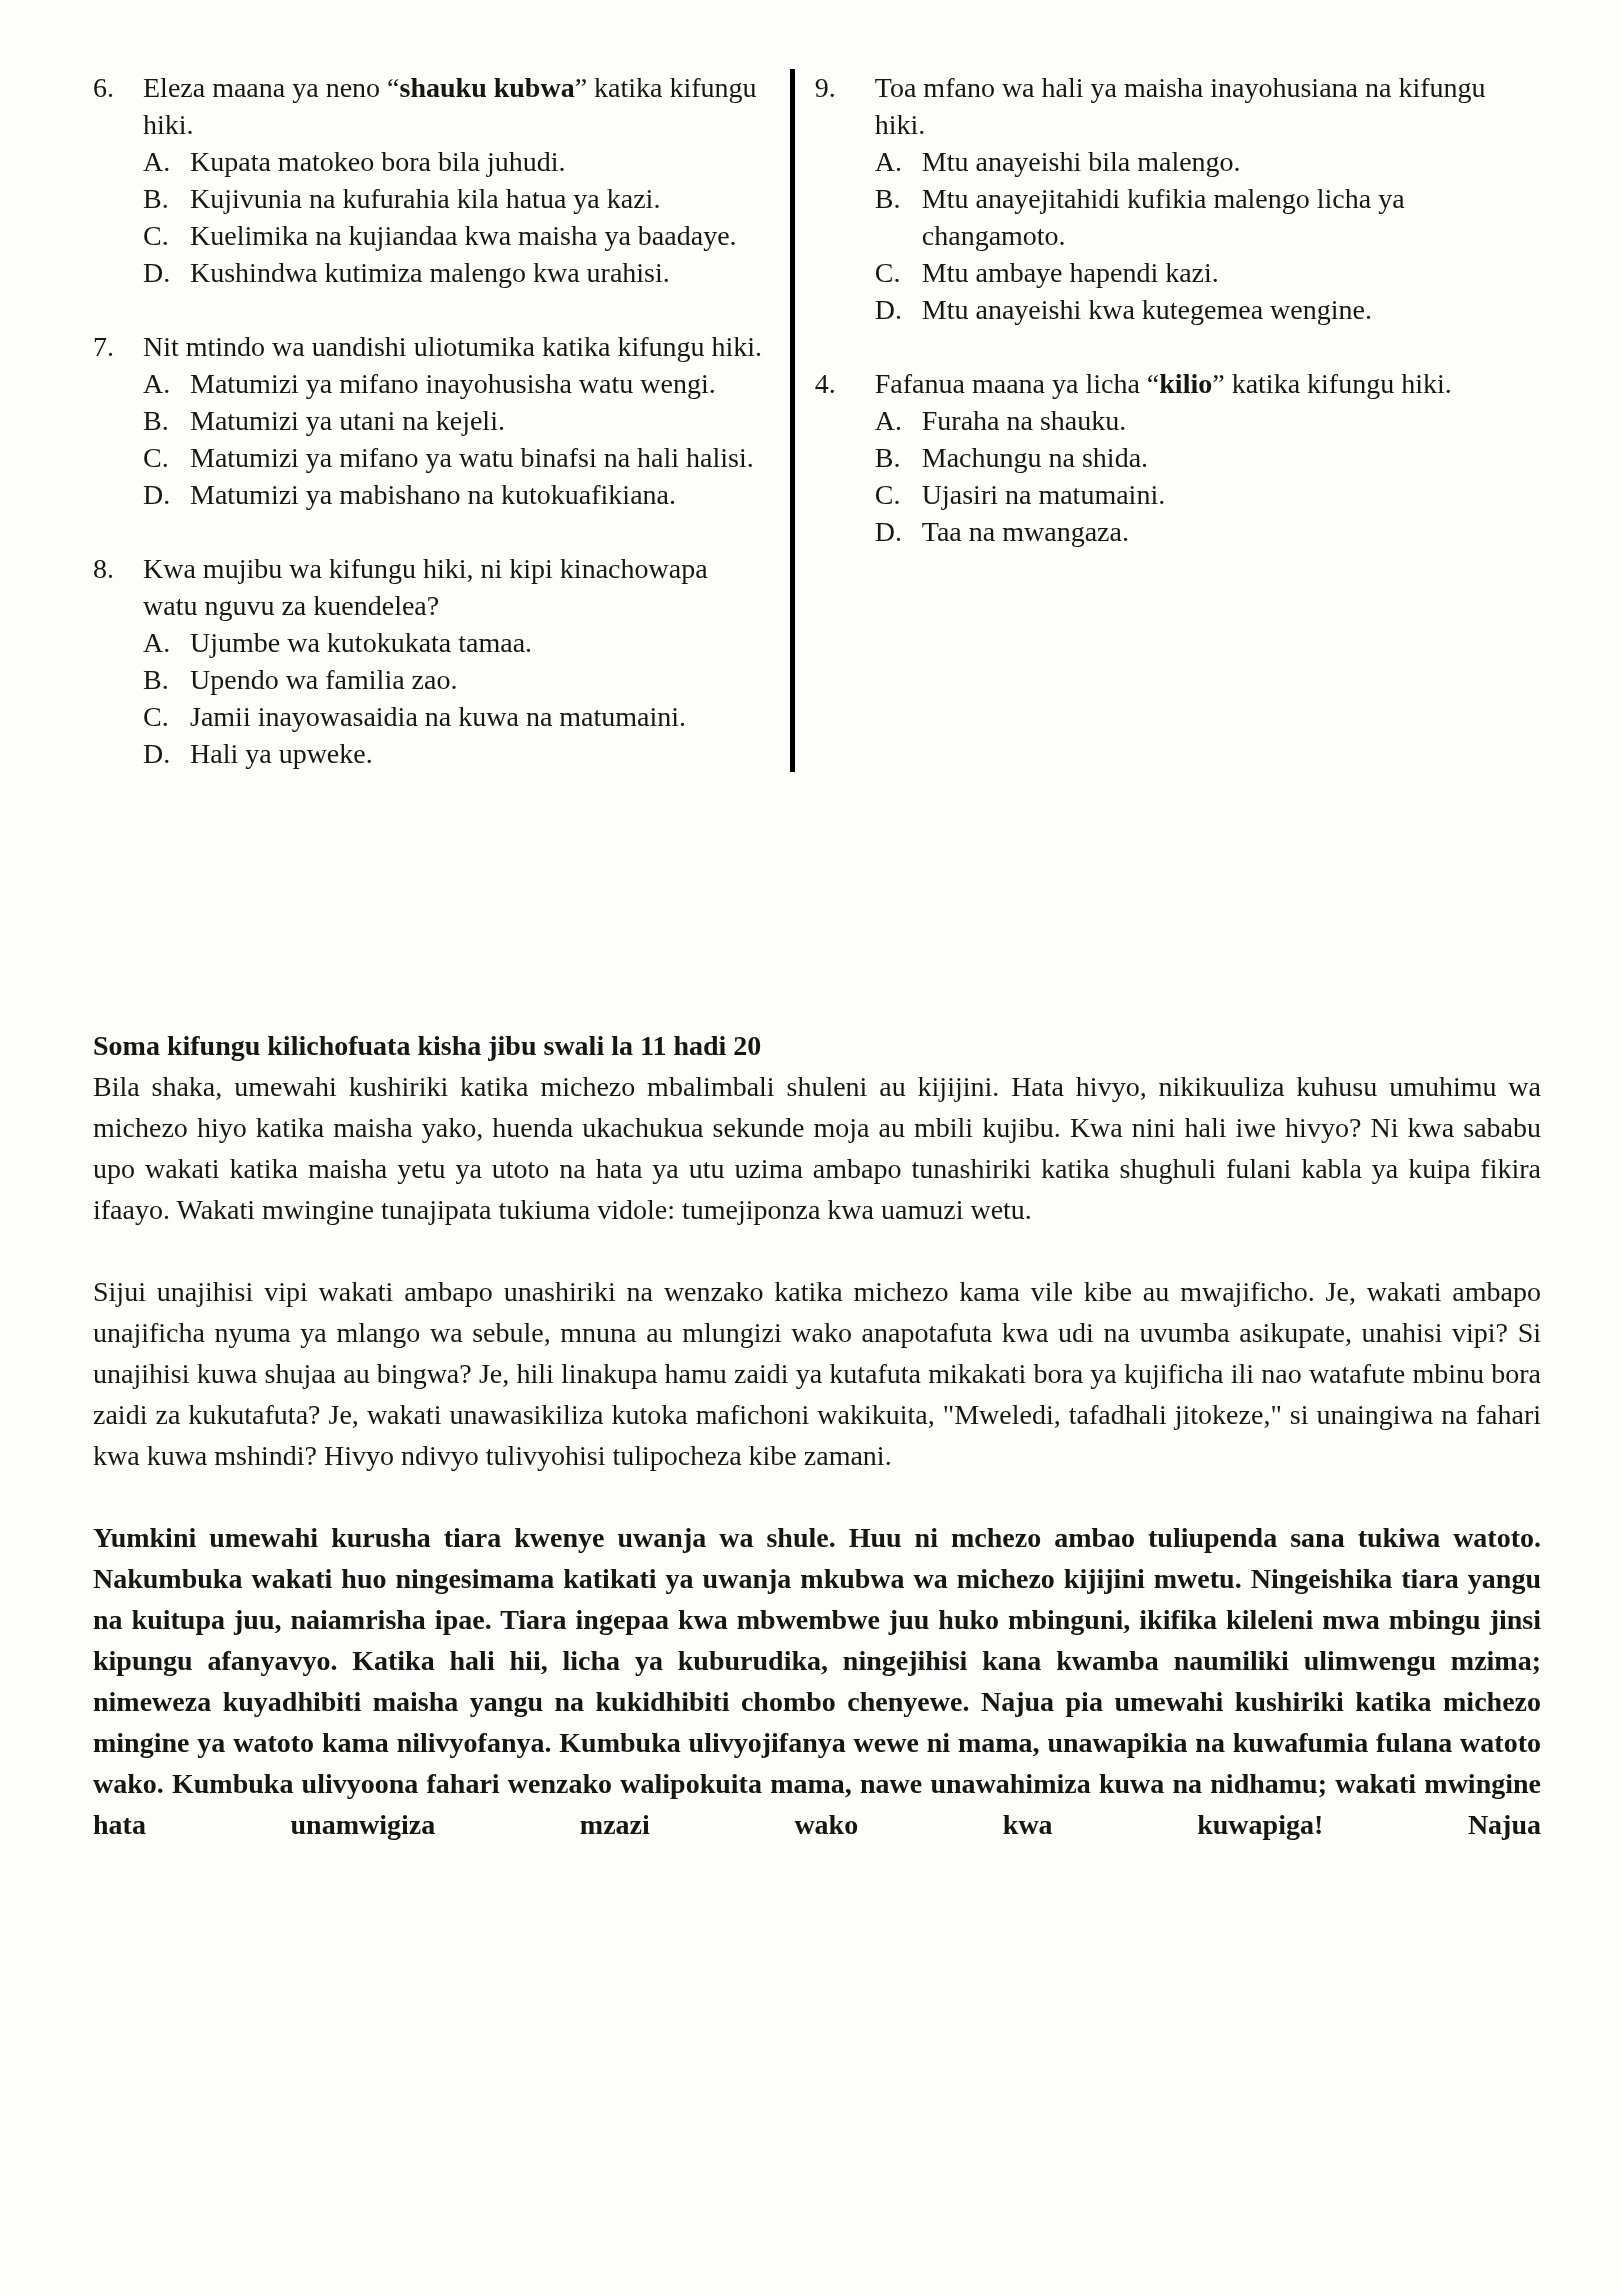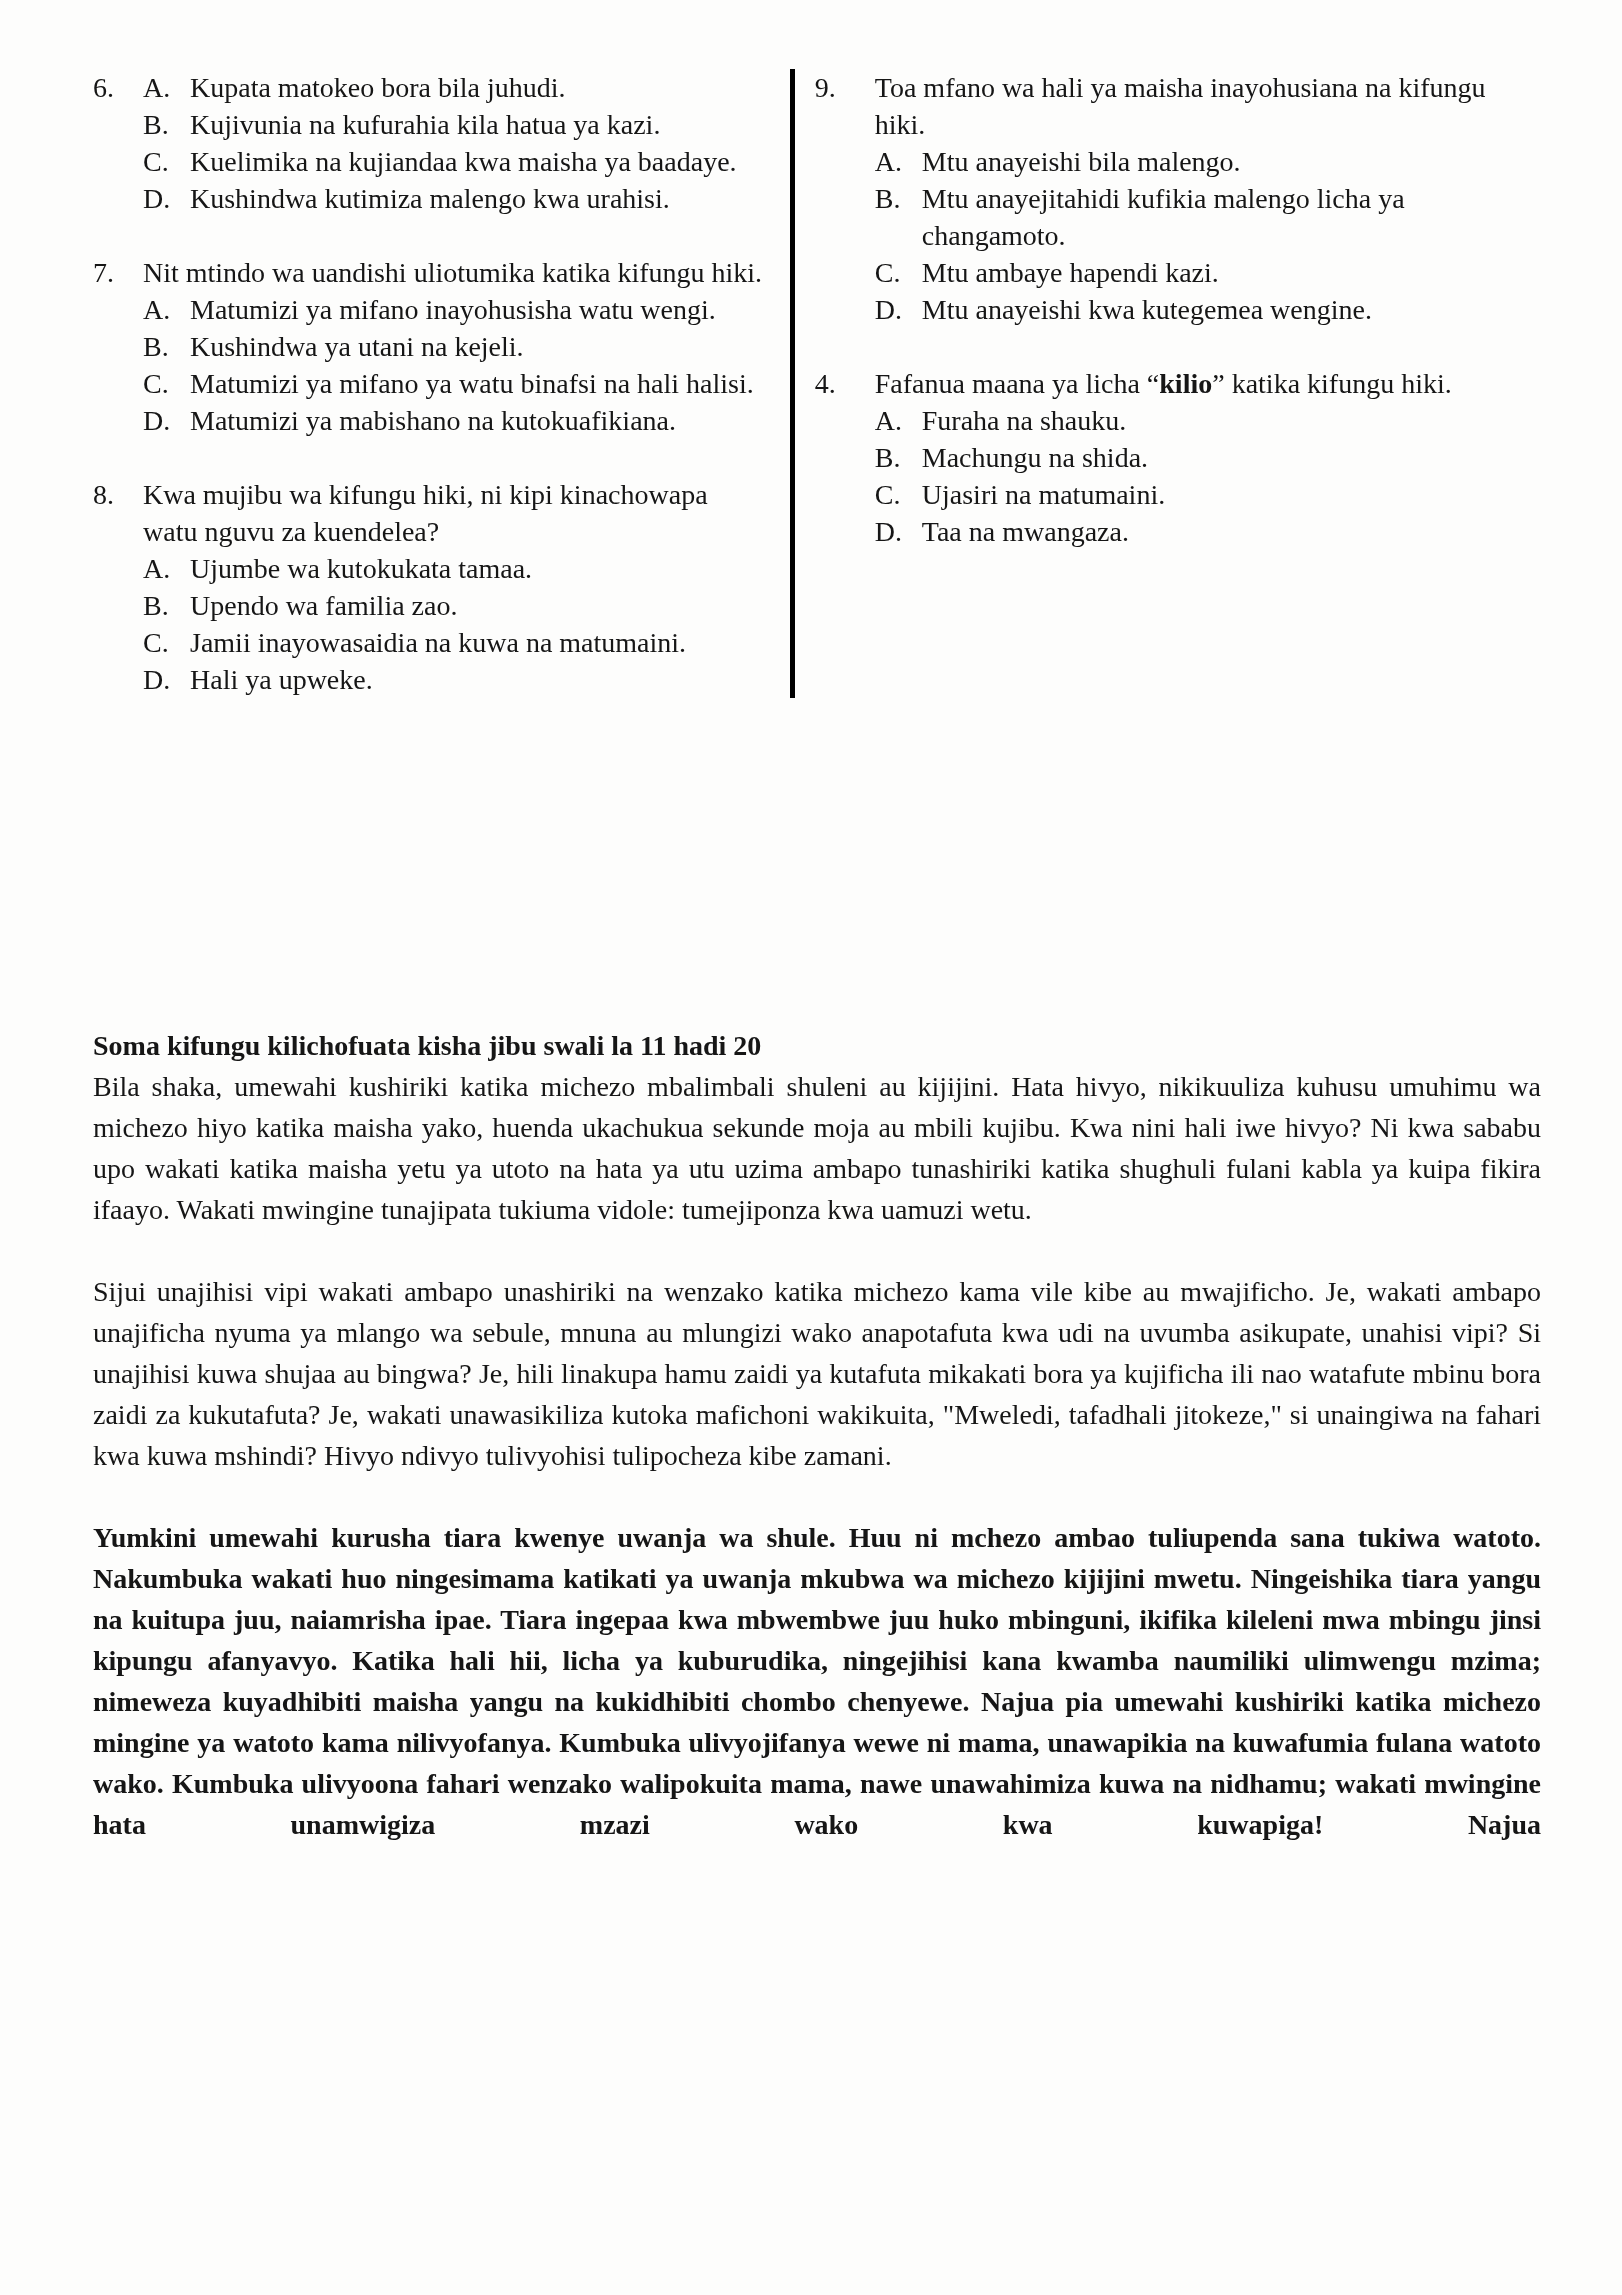--- a/index.html
+++ b/index.html
@@ -64,20 +64,21 @@
 
 <div class="page">
 
   <div class="questions">
 
     <div class="col-left">
 
       <div class="q">
         <span class="q-num">6.</span>
         <div class="q-body">
+          <div class="q-stem"><span>Eleza maana ya neno “</span><span class="b">shauku kubwa</span><span>” katika kifungu hiki.</span></div>
           <div class="opt">
             <span class="opt-letter">A.</span>
             <span class="opt-text">Kupata matokeo bora bila juhudi.</span>
           </div>
           <div class="opt">
             <span class="opt-letter">B.</span>
             <span class="opt-text">Kujivunia na kufurahia kila hatua ya kazi.</span>
           </div>
           <div class="opt">
             <span class="opt-letter">C.</span>
@@ -93,21 +94,21 @@
       <div class="q">
         <span class="q-num">7.</span>
         <div class="q-body">
           <div class="q-stem"><span>Nit mtindo wa uandishi uliotumika katika kifungu hiki.</span><span class="b"></span><span></span></div>
           <div class="opt">
             <span class="opt-letter">A.</span>
             <span class="opt-text">Matumizi ya mifano inayohusisha watu wengi.</span>
           </div>
           <div class="opt">
             <span class="opt-letter">B.</span>
-            <span class="opt-text">Kushindwa ya utani na kejeli.</span>
+            <span class="opt-text">Matumizi ya utani na kejeli.</span>
           </div>
           <div class="opt">
             <span class="opt-letter">C.</span>
             <span class="opt-text">Matumizi ya mifano ya watu binafsi na hali halisi.</span>
           </div>
           <div class="opt">
             <span class="opt-letter">D.</span>
             <span class="opt-text">Matumizi ya mabishano na kutokuafikiana.</span>
           </div>
         </div>

